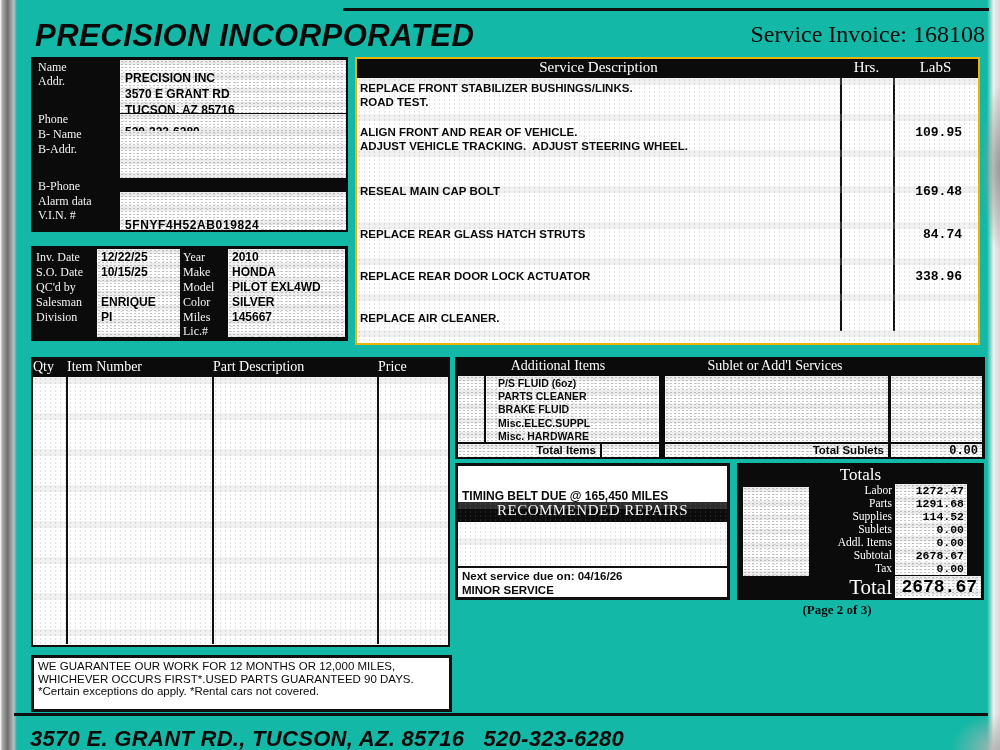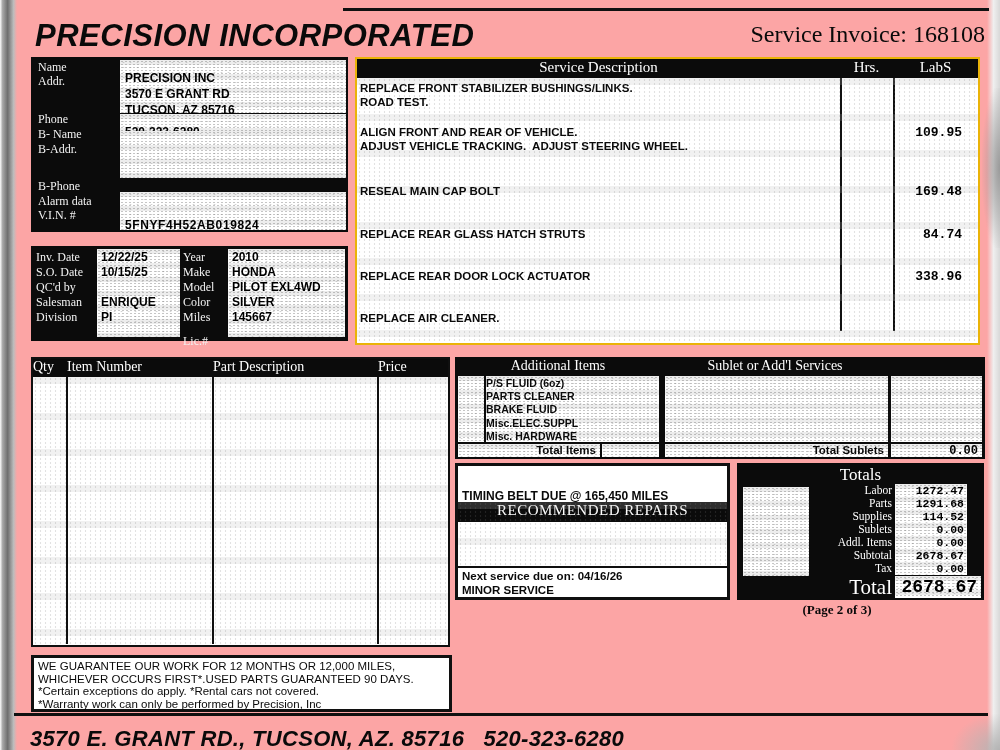--- a/index.html
+++ b/index.html
@@ -1,18 +1,18 @@
 <!DOCTYPE html>
 <html><head>
 <meta charset="utf-8">
 <style>
   html,body { margin:0; padding:0; background:#e8e8e8; }
   .page {
     position:relative; width:1000px; height:750px; margin:0 auto;
-    background:#fca5a5; overflow:hidden;
+    background:#14b8a6; overflow:hidden;
     font-family:"Liberation Sans", sans-serif; color:#0a0a0a;
   }
   .abs { position:absolute; }
 
   
   .edge-left { left:0; top:0; width:17px; height:750px;
     background:linear-gradient(to right,#ffffff 0%, #a8a8a8 15%, #6e6e6e 45%, #bdbdbd 80%, rgba(252,252,252,0) 100%); }
   .edge-right { right:0; top:0; width:13px; height:750px;
     background:linear-gradient(to left,#d8d8d8,#efefef 50%, rgba(252,252,252,0)); }
   .blob-right { left:982px; top:88px; width:18px; height:160px;
@@ -96,21 +96,21 @@
   .parts-body { position:absolute; left:0; top:18px; right:0; bottom:0; }
 
   
   .addl-box { left:455px; top:357px; width:530px; height:102px; background:#0b0b0b; }
   .addl-head span { position:absolute; top:1px; text-align:center;
     font-family:"Liberation Serif",serif; font-size:14px; color:#fff; }
   .ah-items  { left:0;  width:206px; }
   .ah-sublet { left:206px; width:228px; }
   .addl-box .cell { position:absolute; top:19px; height:66px; }
   .c-narrow   { left:3px;   width:26px; }
-  .c-items    { left:31px;  width:132px; padding:1px 0; box-sizing:border-box; }
+  .c-items    { left:31px;  width:132px; padding:1px 12px; box-sizing:border-box; }
   .c-items div { font-size:10.5px; font-weight:bold; line-height:13.2px; white-space:nowrap; }
   .c-itemval  { left:147px; width:57px; }
   .c-sublet   { left:210px; width:223px; }
   .c-subletval{ left:436px; width:91px; }
   .addl-box .trow { position:absolute; top:87px; height:13px; }
   .t-items    { left:3px;   width:142px; text-align:right; }
   .t-itemval  { left:147px; width:57px; }
   .t-sublet   { left:210px; width:223px; text-align:right; }
   .t-subletval{ left:436px; width:91px;  text-align:right; }
   .trow span { font-size:11.5px; font-weight:bold; padding-right:4px; display:block; }
@@ -205,21 +205,21 @@
       <div></div>
       <div>ENRIQUE</div>
       <div>PI</div>
     </div>
 
     <span class="lbl col-m" style="top:4px">Year</span>
     <span class="lbl col-m" style="top:19px">Make</span>
     <span class="lbl col-m" style="top:34px">Model</span>
     <span class="lbl col-m" style="top:49px">Color</span>
     <span class="lbl col-m" style="top:64px">Miles</span>
-    <span class="lbl col-m" style="top:88px">Lic.#</span>
+    <span class="lbl col-m" style="top:78px">Lic.#</span>
 
     <div class="fld fR noise valtext">
       <div>2010</div>
       <div>HONDA</div>
       <div>PILOT EXL4WD</div>
       <div>SILVER</div>
       <div>145667</div>
       <div></div>
     </div>
   </div>
@@ -348,19 +348,18 @@
 
     <div class="tot-total-lbl">Total</div>
     <div class="tot-total-val noise money">2678.67</div>
   </div>
   <div class="abs page-note">(Page 2 of 3)</div>
 
   <div class="abs guar-box">
     <div>WE GUARANTEE OUR WORK FOR 12 MONTHS OR 12,000 MILES,</div>
     <div>WHICHEVER OCCURS FIRST*.USED PARTS GUARANTEED 90 DAYS.</div>
     <div>*Certain exceptions do apply. *Rental cars not covered.</div>
-    <div>*Warranty work can only be performed by Precision, Inc</div>
   </div>
 
   <div class="abs footer-rule"></div>
   <div class="abs footer-text">3570 E. GRANT RD., TUCSON, AZ. 85716   520-323-6280</div>
 
 </div>
 
 </body></html>

